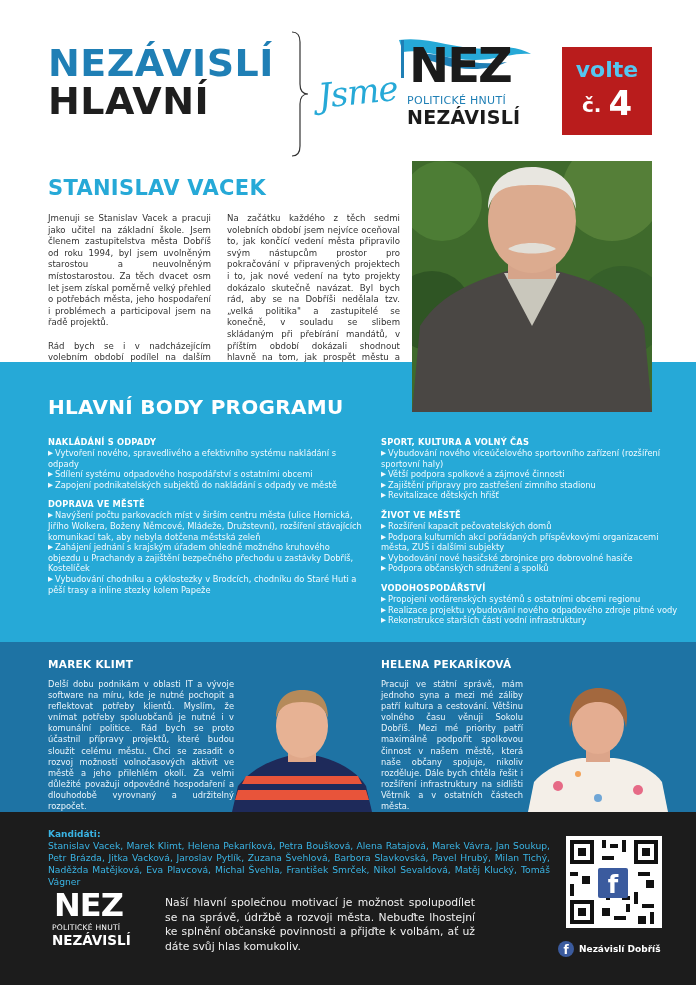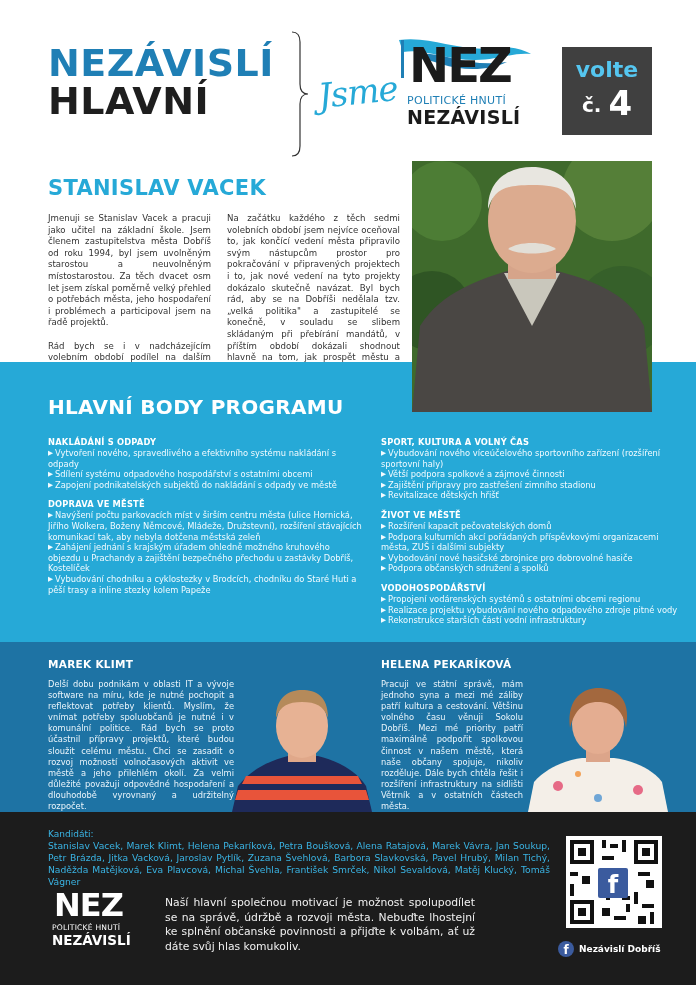--- a/index.html
+++ b/index.html
@@ -11,21 +11,21 @@
   .brand-title { position: absolute; left: 48px; top: 44px; font-family: "DejaVu Sans", sans-serif; font-weight: bold; line-height: 38px; letter-spacing: 0.5px; }
   .brand-title .l1 { color: #1f7fb5; font-size: 38px; display: block; }
   .brand-title .l2 { color: #1e1e1e; font-size: 38px; display: block; }
   .brace { position: absolute; left: 290px; top: 30px; width: 20px; height: 128px; }
   .jsme { position: absolute; left: 318px; top: 72px; font-family: "DejaVu Serif", serif; font-style: italic; font-size: 34px; color: #26a9d7; letter-spacing: -1px; transform: rotate(-6deg); }
   .nez-logo { position: absolute; left: 395px; top: 38px; width: 140px; height: 96px; }
   .nez-logo .nez-big { position: absolute; left: 14px; top: 2px; font-family: "DejaVu Sans", sans-serif; font-weight: bold; font-size: 48px; color: #1b1b1b; letter-spacing: -2px; line-height: 50px; }
   .nez-logo .flag { position: absolute; left: 0; top: 0; width: 140px; height: 40px; }
   .nez-logo .sub1 { position: absolute; left: 12px; top: 56px; font-size: 11px; color: #1f7fb5; letter-spacing: 0.3px; white-space: nowrap; }
   .nez-logo .sub2 { position: absolute; left: 12px; top: 68px; font-size: 19px; font-weight: bold; color: #1b1b1b; letter-spacing: 0.3px; white-space: nowrap; }
-  .volte-box { position: absolute; left: 562px; top: 47px; width: 90px; height: 88px; background: #404040; text-align: center; }
+  .volte-box { position: absolute; left: 562px; top: 47px; width: 90px; height: 88px; background: #b91c1c; text-align: center; }
   .volte-box .v1 { display: block; margin-top: 10px; color: #55c6f0; font-weight: bold; font-size: 22px; line-height: 26px; }
   .volte-box .v2 { display: block; color: #fff; font-weight: bold; font-size: 20px; line-height: 40px; }
   .volte-box .v2 .num { font-size: 34px; vertical-align: -3px; }
 
   
   .main-name { position: absolute; left: 48px; top: 176px; font-weight: bold; font-size: 21px; color: #26a9d7; letter-spacing: 0.3px; }
   .bio-col { position: absolute; top: 213px; font-size: 8.6px; line-height: 11.6px; color: #333; text-align: justify; }
   .bio-col p { margin-bottom: 11.6px; }
   .bio-col.c1 { left: 48px; width: 163px; }
   .bio-col.c2 { left: 227px; width: 173px; }
@@ -47,21 +47,21 @@
   .cand-text { position: absolute; top: 679px; color: #eaf5fb; font-size: 8.3px; line-height: 11.1px; text-align: justify; }
   .cand-name.n1, .cand-text.t1 { left: 48px; }
   .cand-text.t1 { width: 186px; }
   .cand-name.n2, .cand-text.t2 { left: 381px; }
   .cand-text.t2 { width: 142px; }
   .photo-klimt { position: absolute; left: 232px; top: 686px; width: 140px; height: 126px; }
   .photo-pekar { position: absolute; left: 528px; top: 686px; width: 140px; height: 126px; }
 
   
   .footer { position: absolute; left: 0; top: 812px; width: 696px; height: 173px; background: #1c1c1c; }
-  .kand-label { position: absolute; left: 48px; top: 829px; font-weight: normal; font-size: 9px; color: #3ab4e4; }
+  .kand-label { position: absolute; left: 48px; top: 829px; font-weight: bold; font-size: 9px; color: #3ab4e4; }
   .kand-list { position: absolute; left: 48px; top: 840px; width: 502px; font-size: 9.2px; line-height: 12px; color: #3ab4e4; text-align: justify; }
   .foot-logo { position: absolute; left: 44px; top: 888px; width: 100px; height: 66px; }
   .foot-logo .nez-big { position: absolute; left: 10px; top: 0; font-weight: bold; font-size: 32px; color: #fff; letter-spacing: -1px; line-height: 34px; }
   .foot-logo .sub1 { position: absolute; left: 8px; top: 35px; font-size: 7.6px; color: #fff; white-space: nowrap; letter-spacing: 0.2px; }
   .foot-logo .sub2 { position: absolute; left: 8px; top: 44px; font-size: 13.5px; font-weight: bold; color: #fff; white-space: nowrap; }
   .motto { position: absolute; left: 165px; top: 896px; width: 310px; font-size: 10.8px; line-height: 14.6px; color: #f0f0f0; text-align: justify; }
   .qr { position: absolute; left: 566px; top: 836px; width: 96px; height: 92px; background: #fff; }
   .fb-qr { position: absolute; left: 598px; top: 868px; width: 30px; height: 30px; background: #3b5b9e; border-radius: 2px; color: #fff; font-weight: bold; font-size: 24px; text-align: center; line-height: 34px; font-family: "DejaVu Sans", sans-serif; }
   .fb-link { position: absolute; left: 558px; top: 941px; display: flex; align-items: center; gap: 5px; }
   .fb-link .fb-circle { width: 16px; height: 16px; border-radius: 50%; background: #3b5b9e; color: #fff; font-weight: bold; font-size: 12px; text-align: center; line-height: 18px; }

